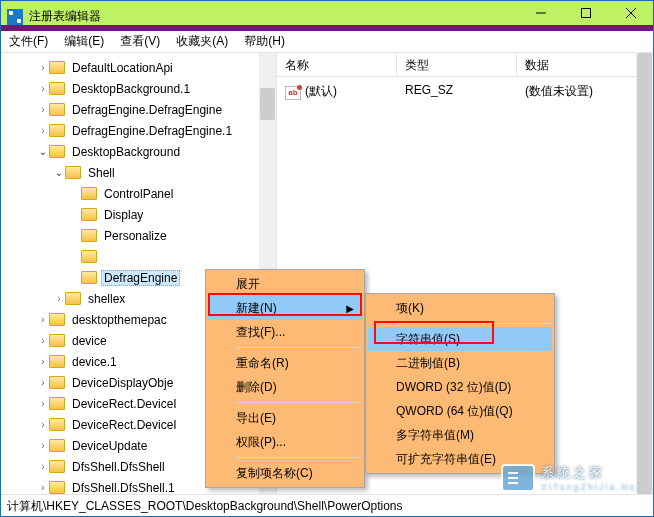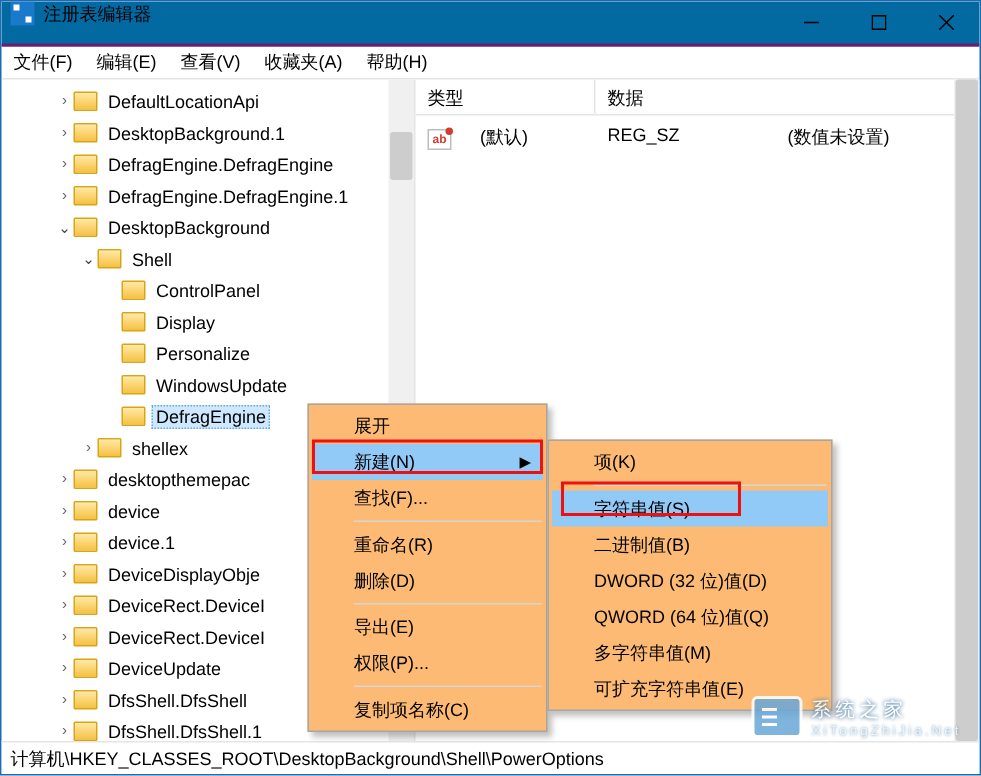--- a/index.html
+++ b/index.html
@@ -1,17 +1,17 @@
 <!DOCTYPE html>
 <html><head>
 <meta charset="utf-8">
 <style>
 *{box-sizing:border-box;margin:0;padding:0;font-family:"Microsoft YaHei","Segoe UI",sans-serif;font-size:12px;color:#000}
 body{width:654px;height:517px;background:#fff;border:1px solid #1a6bb3;position:relative;overflow:hidden}
-.titlebar{height:30px;background:#0369a1;display:flex;align-items:flex-start;padding-left:6px;border-bottom:2px solid #701a75}
+.titlebar{height:30px;background:#bef264;display:flex;align-items:flex-end;padding-left:6px;border-bottom:6px solid #701a75}
 .titlebar .app-icon{width:16px;height:16px;background:#1979ca;margin-right:6px;position:relative}
 .titlebar .app-icon::before{content:"";position:absolute;top:2px;left:2px;width:4px;height:4px;background:#fff}
 .titlebar .app-icon::after{content:"";position:absolute;bottom:2px;right:2px;width:4px;height:4px;background:#fff}
 .title-text{flex:1}
 .win-btns{display:flex;height:100%}
 .win-btn{width:45px;display:flex;align-items:center;justify-content:center;font-size:10px}
 .win-btn svg{width:10px;height:10px}
 .menubar{height:22px;display:flex;align-items:center;padding-left:0;border-bottom:1px solid #e5e5e5}
 .menubar span{padding:2px 8px}
 .content{display:flex;height:calc(100% - 30px - 22px - 22px);position:relative}
@@ -24,21 +24,21 @@
 .tree-label{padding:1px 3px}
 .tree-label.selected{background:#cde8ff;border:1px dotted #6aa9e0;padding:0 2px}
 .list-pane{flex:1;position:relative}
 .list-header{display:flex;height:24px;border-bottom:1px solid #e5e5e5}
 .list-header .col{padding:4px 8px;border-right:1px solid #e5e5e5}
 .col-name{width:120px}
 .col-type{width:120px}
 .col-data{flex:1}
 .list-row{display:flex;padding:4px 0}
 .list-row .cell{padding:2px 8px}
-.ab-icon{display:inline-block;width:16px;height:14px;background:#fff;border:1px solid #bdbdbd;font-size:8px;color:#d23b2e;text-align:center;line-height:12px;margin-right:19px;font-weight:bold;position:relative}
+.ab-icon{display:inline-block;width:16px;height:14px;background:#fff;border:1px solid #bdbdbd;font-size:8px;color:#d23b2e;text-align:center;line-height:12px;margin-right:4px;font-weight:bold;position:relative}
 .ab-icon::after{content:"";position:absolute;top:-2px;right:-2px;width:5px;height:5px;background:#d23b2e;border-radius:50%}
 .statusbar{position:absolute;bottom:0;left:0;right:0;height:22px;border-top:1px solid #e5e5e5;padding:3px 6px;background:#fff}
 .scrollbar-v{position:absolute;top:0;right:0;width:17px;bottom:0;background:#f0f0f0}
 .scrollbar-v .thumb{position:absolute;left:1px;right:1px;background:#cdcdcd;border-radius:2px}
 .context-menu{position:absolute;background:#fdba74;border:1px solid #a6a6a6;box-shadow:3px 3px 4px rgba(0,0,0,.25);padding:2px}
 .context-menu .item{height:24px;display:flex;align-items:center;padding:0 30px 0 28px;position:relative}
 .context-menu .item.hover{background:#91c9f7}
 .context-menu .sep{height:1px;background:#d6d6d6;margin:3px 1px 3px 28px}
 .context-menu .arrow{position:absolute;right:8px;font-size:10px}
 .redbox{position:absolute;border:2px solid #e11}
@@ -125,21 +125,20 @@
           <span class="tree-label">Display</span>
         </div>
         <div class="tree-row" style="padding-left: 68px;">
           <span class="twisty"></span>
           <span class="folder"></span>
           <span class="tree-label">Personalize</span>
         </div>
         <div class="tree-row" style="padding-left: 68px;">
           <span class="twisty"></span>
           <span class="folder"></span>
-          <span class="tree-label">WindowsUpdate</span>
         </div>
         <div class="tree-row" style="padding-left: 68px;">
           <span class="twisty"></span>
           <span class="folder"></span>
           <span class="tree-label selected">DefragEngine</span>
         </div>
         <div class="tree-row" style="padding-left: 52px;">
           <span class="twisty">›</span>
           <span class="folder"></span>
           <span class="tree-label">shellex</span>
@@ -189,20 +188,21 @@
           <span class="folder"></span>
           <span class="tree-label">DfsShell.DfsShell.1</span>
         </div>
       </div>
     <div class="scrollbar-v">
         <div class="thumb" style="top:35px;height:32px"></div>
       </div>
   </div>
   <div class="list-pane">
     <div class="list-header">
+      <div class="col col-name">名称</div>
       <div class="col col-type">类型</div>
       <div class="col col-data">数据</div>
     </div>
     <div class="list-row">
       <div class="cell col-name"><span class="ab-icon">ab</span><span>(默认)</span></div>
       <div class="cell col-type">REG_SZ</div>
       <div class="cell col-data">(数值未设置)</div>
     </div>
     <div class="scrollbar-v">
         <div class="thumb" style="top:0;height:100%"></div>

